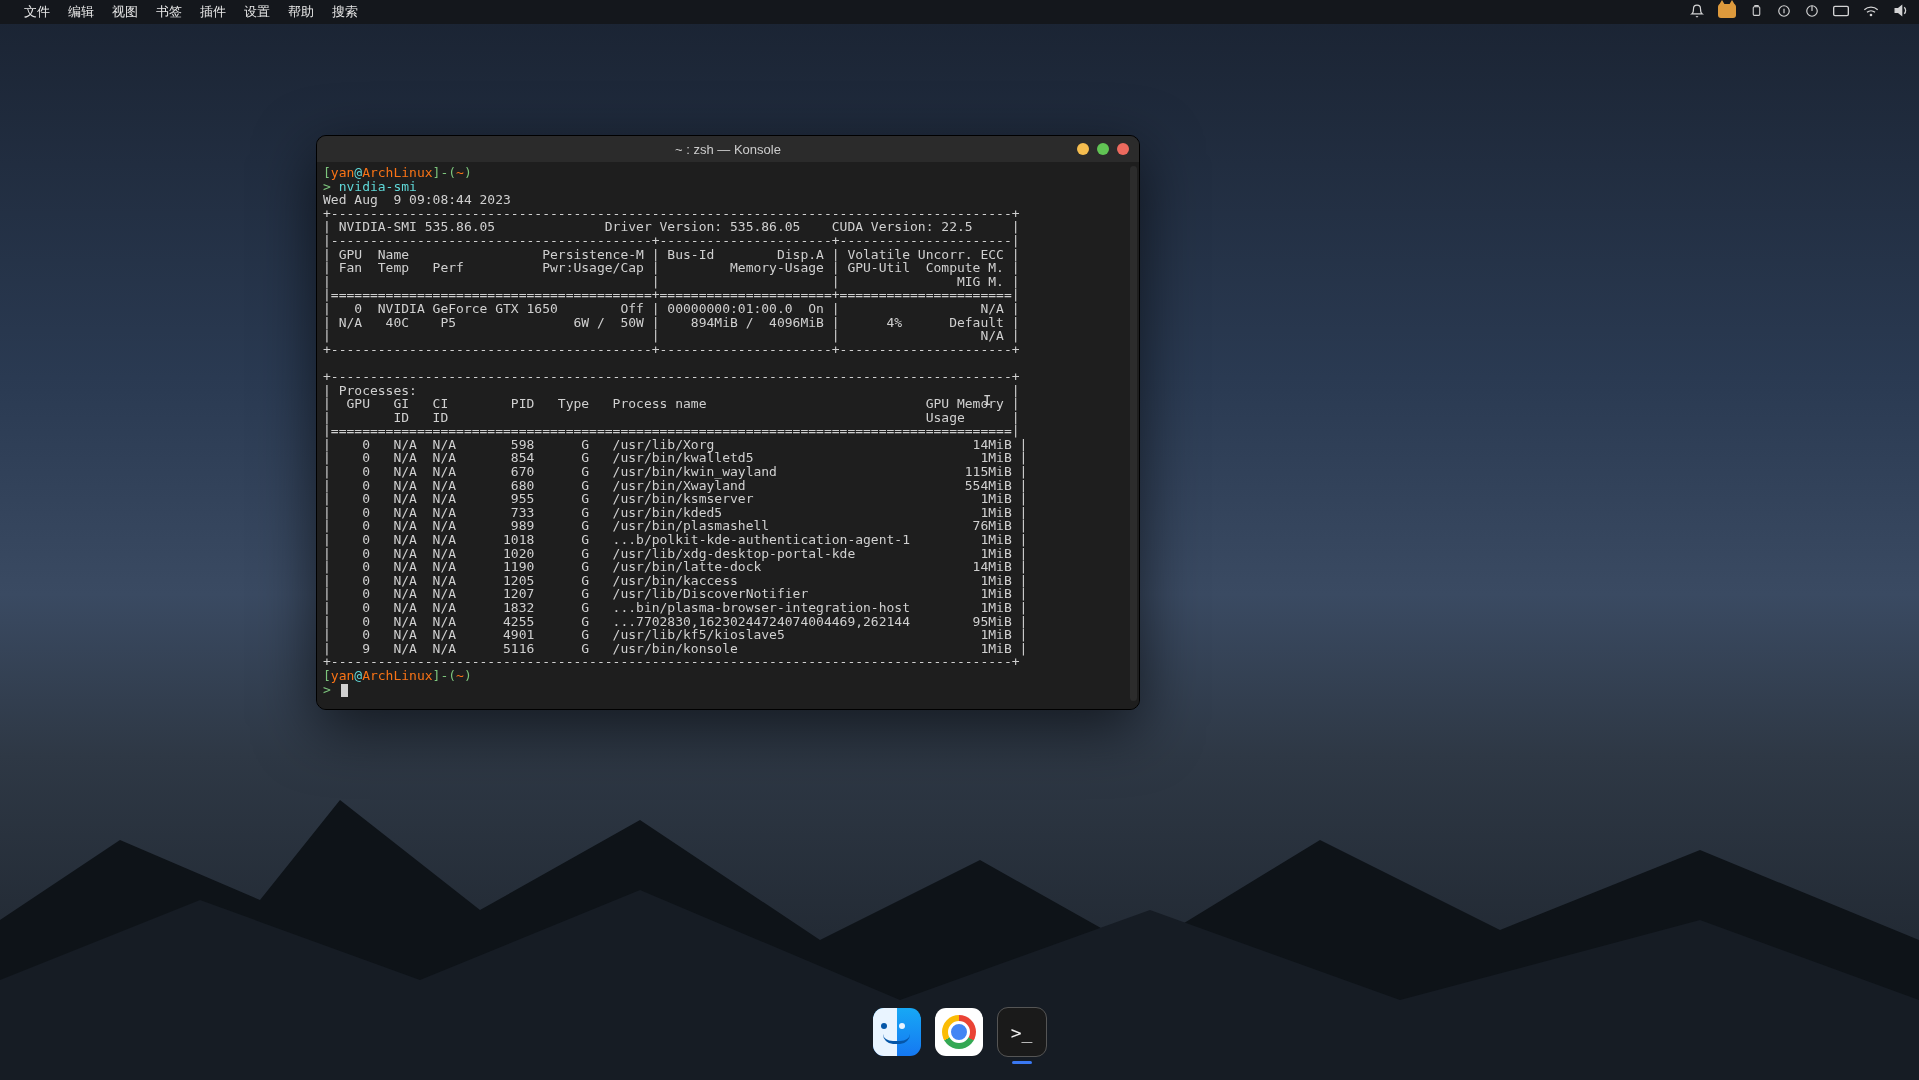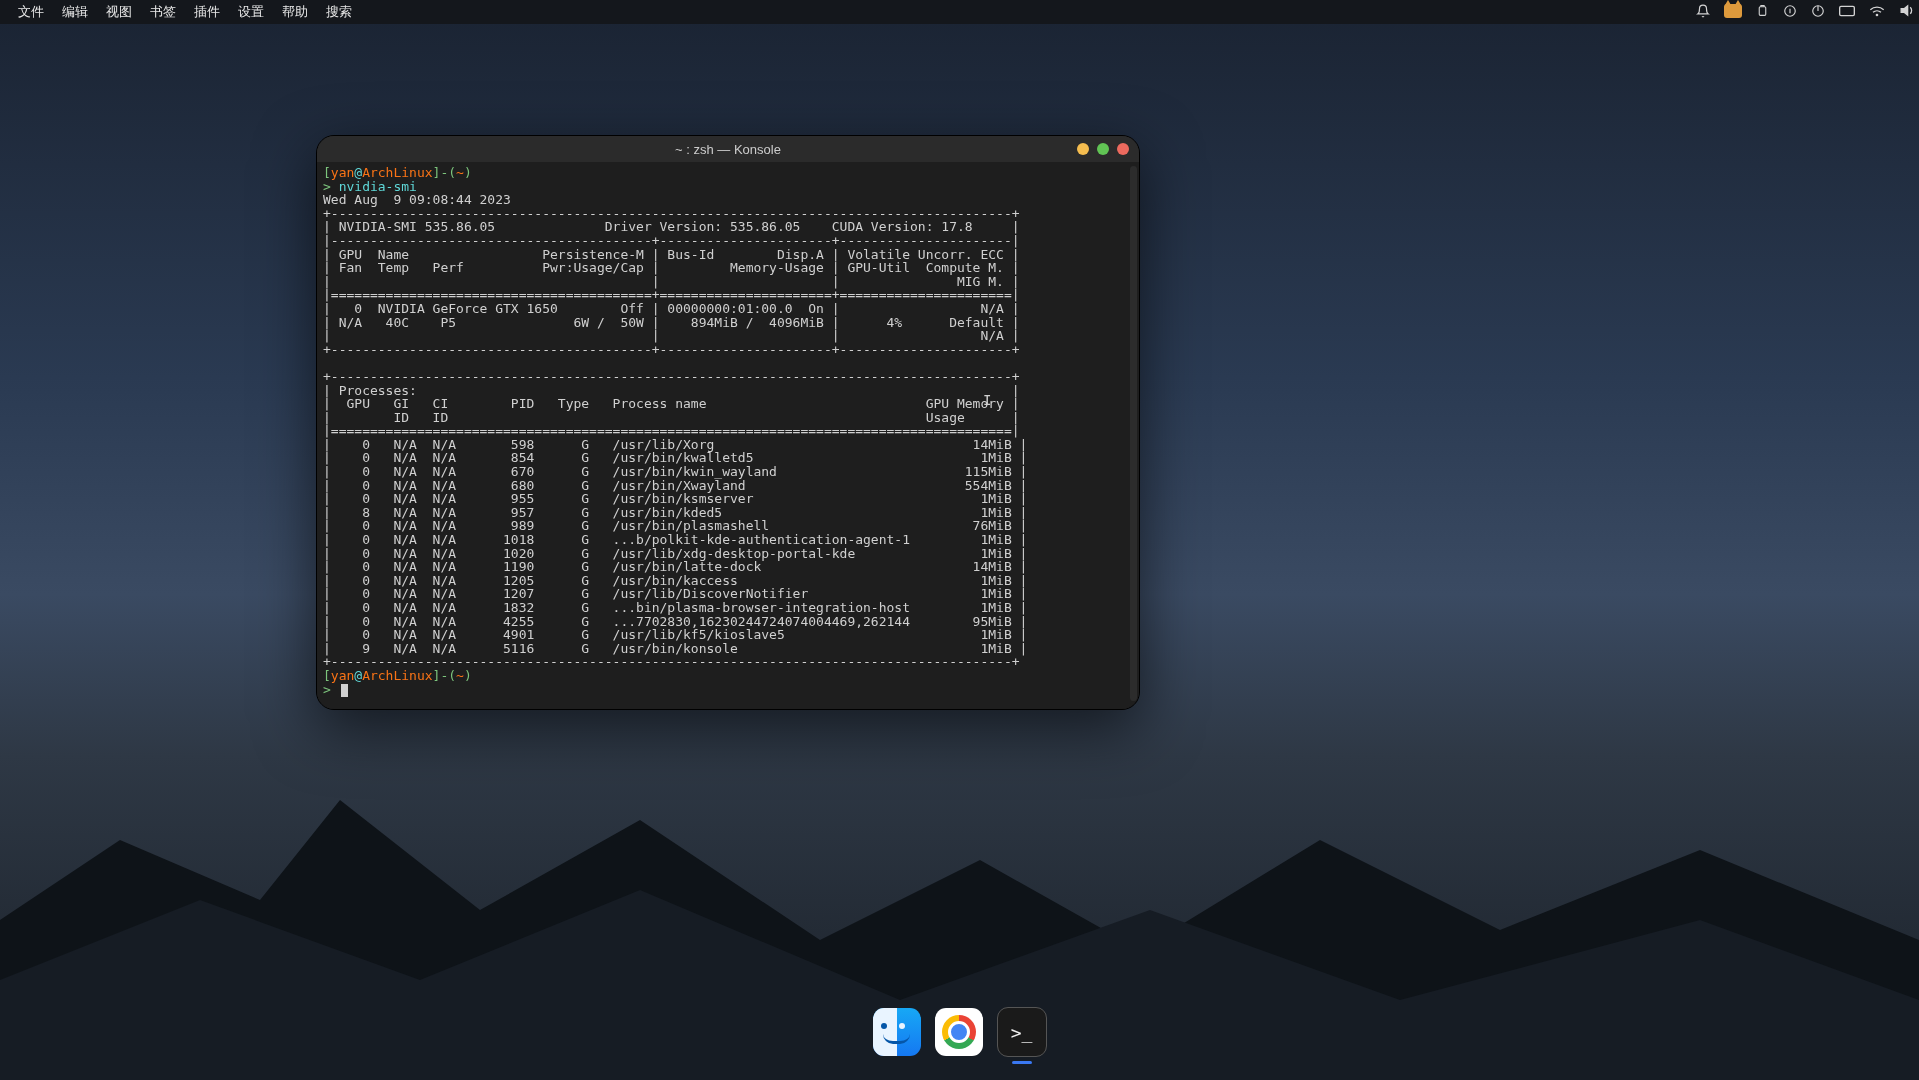--- a/index.html
+++ b/index.html
@@ -1,34 +1,34 @@
 <!DOCTYPE html>
 <html><head>
 <meta charset="utf-8">
 <style>
 html,body{margin:0;padding:0;width:1919px;height:1080px;overflow:hidden;font-family:-apple-system,"Helvetica Neue",Arial,sans-serif;}
 body{background:linear-gradient(to bottom,#1a2332 0%,#2a3a52 35%,#3a4a62 55%,#2e3845 70%,#1a2028 100%);position:relative;}
 
 
-.menubar{position:absolute;top:0;left:0;right:0;height:24px;background:rgba(20,22,25,0.9);color:#e8e8e8;display:flex;align-items:center;font-size:13px;padding:0 4px;}
+.menubar{position:absolute;top:0;left:0;right:0;height:24px;background:rgba(20,22,25,0.9);color:#e8e8e8;display:flex;align-items:center;font-size:13px;padding:0 10px;}
 .menubar .apple{font-size:14px;margin-right:14px;}
 .menubar .mi{margin-right:18px;cursor:default;}
 .menubar .spacer{flex:1;}
 .menubar .ri{margin-left:14px;font-size:13px;opacity:.9;}
 .menubar .cat{width:18px;height:14px;background:#f4a940;border-radius:3px;display:inline-block;position:relative;}
 .menubar .cat::before,.menubar .cat::after{content:"";position:absolute;top:-4px;width:0;height:0;border-left:3px solid transparent;border-right:3px solid transparent;border-bottom:5px solid #f4a940;}
 .menubar .cat::before{left:1px;}
 .menubar .cat::after{right:1px;}
 
 
 .mtn{position:absolute;bottom:0;left:0;right:0;height:380px;pointer-events:none;}
 .mtn svg{width:100%;height:100%;}
 
 
-.win{position:absolute;left:316px;top:135px;width:822px;height:573px;background:#1e1e1e;border:1px solid #000;border-radius:18px;box-shadow:0 18px 60px rgba(0,0,0,.6);overflow:hidden;}
+.win{position:absolute;left:316px;top:135px;width:822px;height:573px;background:#1e1e1e;border:1px solid #000;border-radius:10px;box-shadow:0 18px 60px rgba(0,0,0,.6);overflow:hidden;}
 .titlebar{height:26px;background:#2b2b2b;border-bottom:1px solid #111;display:flex;align-items:center;justify-content:center;position:relative;color:#ccc;font-size:13px;}
 .tlights{position:absolute;right:10px;top:7px;display:flex;gap:8px;}
 .tlights span{width:12px;height:12px;border-radius:50%;display:block;}
 .tl-min{background:#f5bd4f;}
 .tl-max{background:#61c454;}
 .tl-close{background:#ed6a5e;}
 
 .termbody{position:absolute;top:26px;left:0;right:0;bottom:0;background:#1e1e1e;padding:4px 6px 6px 6px;overflow:hidden;}
 .termbody pre{margin:0;font-family:"Menlo","Consolas","DejaVu Sans Mono",monospace;font-size:13px;line-height:13.6px;color:#d0d0d0;white-space:pre;}
 .scrollbar{position:absolute;right:2px;top:30px;bottom:8px;width:7px;background:#3a3a3a;border-radius:4px;opacity:.5;}
@@ -130,42 +130,42 @@
       <span class="tl-min"></span>
       <span class="tl-max"></span>
       <span class="tl-close"></span>
     </div>
   </div>
   <div class="termbody">
 <pre><span class="g">[</span><span class="y">yan</span><span class="c">@</span><span class="y">ArchLinux</span><span class="g">]-</span><span class="g">(</span><span class="y">~</span><span class="g">)</span>
 <span class="g">&gt;</span> <span class="c">nvidia-smi</span>
 <span>Wed Aug  9 09:08:44 2023</span>
 <span>+---------------------------------------------------------------------------------------+</span>
-<span>| NVIDIA-SMI 535.86.05              Driver Version: 535.86.05    CUDA Version: 17.8     |</span>
+<span>| NVIDIA-SMI 535.86.05              Driver Version: 535.86.05    CUDA Version: 22.5     |</span>
 <span>|-----------------------------------------+----------------------+----------------------|</span>
 <span>| GPU  Name                 Persistence-M | Bus-Id        Disp.A | Volatile Uncorr. ECC |</span>
 <span>| Fan  Temp   Perf          Pwr:Usage/Cap |         Memory-Usage | GPU-Util  Compute M. |</span>
 <span>|                                         |                      |               MIG M. |</span>
 <span>|=========================================+======================+======================|</span>
 <span>|   0  NVIDIA GeForce GTX 1650        Off | 00000000:01:00.0  On |                  N/A |</span>
 <span>| N/A   40C    P5               6W /  50W |    894MiB /  4096MiB |      4%      Default |</span>
 <span>|                                         |                      |                  N/A |</span>
 <span>+-----------------------------------------+----------------------+----------------------+</span>
 
 <span>+---------------------------------------------------------------------------------------+</span>
 <span>| Processes:                                                                            |</span>
 <span>|  GPU   GI   CI        PID   Type   Process name                            GPU Memory |</span>
 <span>|        ID   ID                                                             Usage      |</span>
 <span>|=======================================================================================|</span>
 <span>|    0   N/A  N/A       598      G   /usr/lib/Xorg                                 14MiB |</span>
 <span>|    0   N/A  N/A       854      G   /usr/bin/kwalletd5                             1MiB |</span>
 <span>|    0   N/A  N/A       670      G   /usr/bin/kwin_wayland                        115MiB |</span>
 <span>|    0   N/A  N/A       680      G   /usr/bin/Xwayland                            554MiB |</span>
 <span>|    0   N/A  N/A       955      G   /usr/bin/ksmserver                             1MiB |</span>
-<span>|    8   N/A  N/A       957      G   /usr/bin/kded5                                 1MiB |</span>
+<span>|    0   N/A  N/A       733      G   /usr/bin/kded5                                 1MiB |</span>
 <span>|    0   N/A  N/A       989      G   /usr/bin/plasmashell                          76MiB |</span>
 <span>|    0   N/A  N/A      1018      G   ...b/polkit-kde-authentication-agent-1         1MiB |</span>
 <span>|    0   N/A  N/A      1020      G   /usr/lib/xdg-desktop-portal-kde                1MiB |</span>
 <span>|    0   N/A  N/A      1190      G   /usr/bin/latte-dock                           14MiB |</span>
 <span>|    0   N/A  N/A      1205      G   /usr/bin/kaccess                               1MiB |</span>
 <span>|    0   N/A  N/A      1207      G   /usr/lib/DiscoverNotifier                      1MiB |</span>
 <span>|    0   N/A  N/A      1832      G   ...bin/plasma-browser-integration-host         1MiB |</span>
 <span>|    0   N/A  N/A      4255      G   ...7702830,16230244724074004469,262144        95MiB |</span>
 <span>|    0   N/A  N/A      4901      G   /usr/lib/kf5/kioslave5                         1MiB |</span>
 <span>|    9   N/A  N/A      5116      G   /usr/bin/konsole                               1MiB |</span>

